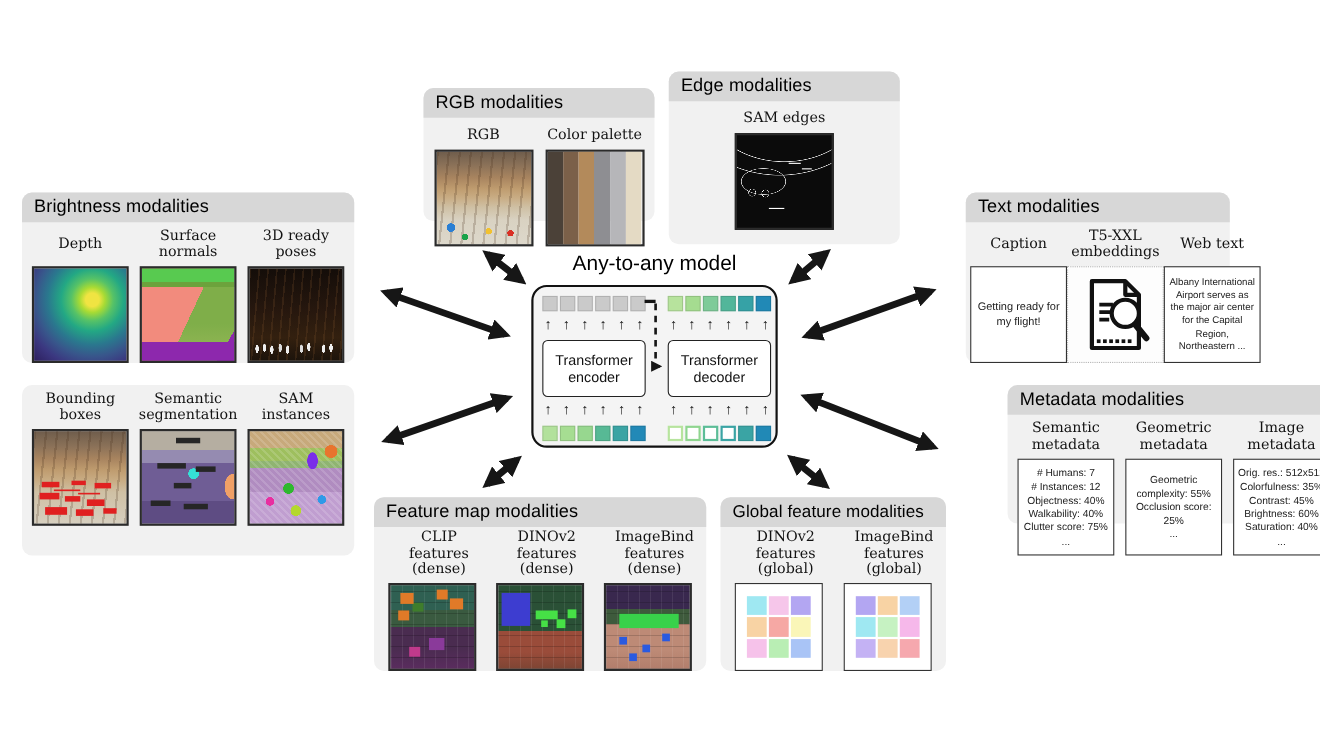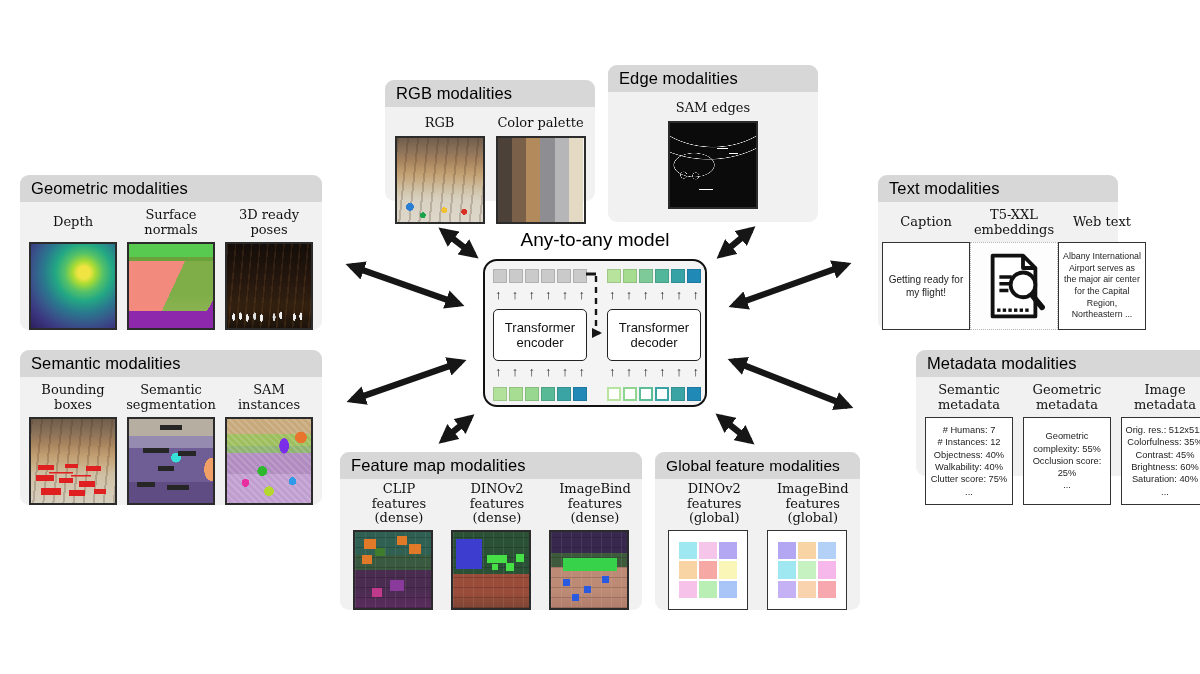--- a/index.html
+++ b/index.html
@@ -195,41 +195,40 @@
     <header>Edge modalities</header>
     <div class="cols">
       <div class="col">
         <div class="lbl lbl1">SAM edges</div>
         <div class="tile tx-samedges"></div>
       </div>
     </div>
   </section>
 
   <section class="panel p-geometric">
-    <header>Geometric modalities</header>
+    <header>Brightness modalities</header>
     <div class="cols">
       <div class="col">
         <div class="lbl">Depth</div>
         <div class="tile tx-depth"></div>
       </div>
       <div class="col">
         <div class="lbl">Surface
 normals</div>
         <div class="tile tx-normals"></div>
       </div>
       <div class="col">
         <div class="lbl">3D ready
 poses</div>
         <div class="tile tx-poses"></div>
       </div>
     </div>
   </section>
 
   <section class="panel p-semantic">
-    <header>Semantic modalities</header>
     <div class="cols">
       <div class="col">
         <div class="lbl">Bounding
 boxes</div>
         <div class="tile tx-bboxes"></div>
       </div>
       <div class="col">
         <div class="lbl">Semantic
 segmentation</div>
         <div class="tile tx-semseg"></div>

